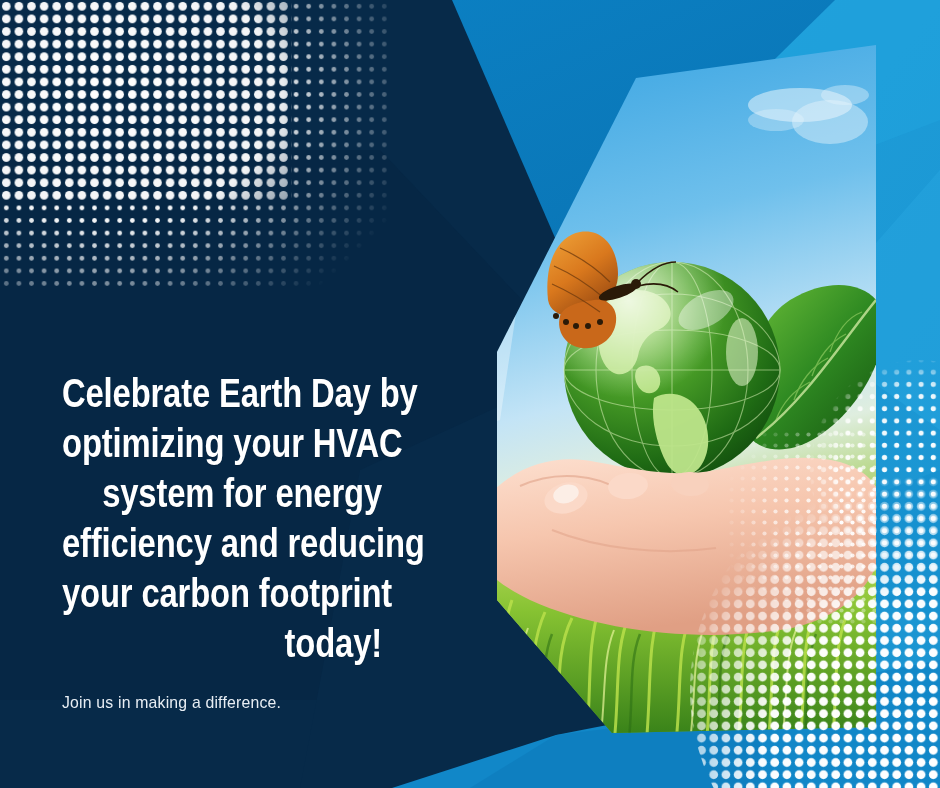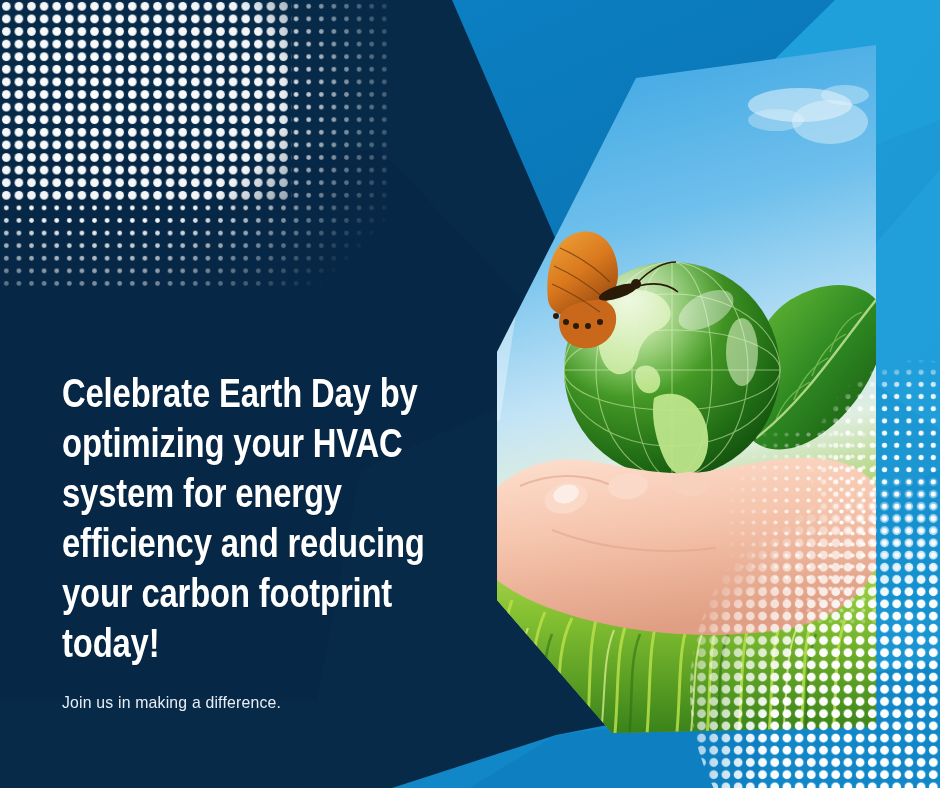--- a/index.html
+++ b/index.html
@@ -2,20 +2,21 @@
 <html><head>
 <meta charset="utf-8">
 <style>
   html,body{margin:0;padding:0;background:#08233f;}
   #poster{
     position:relative;
     width:940px;height:788px;
     overflow:hidden;
     background:#072a49;
     font-family:"Liberation Sans", sans-serif;
+    text-align:right;
   }
   #poster svg.layer{position:absolute;top:0;left:0;width:940px;height:788px;display:block;}
 
   .copy{
     position:absolute;
     left:62px;
     top:368px;
     width:400px;
     z-index:40;
   }

